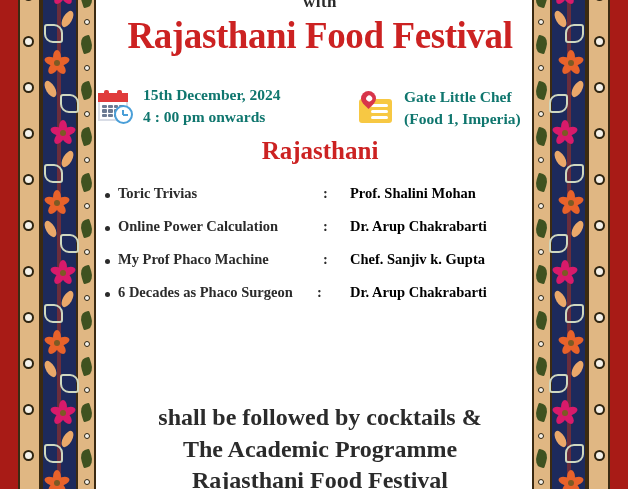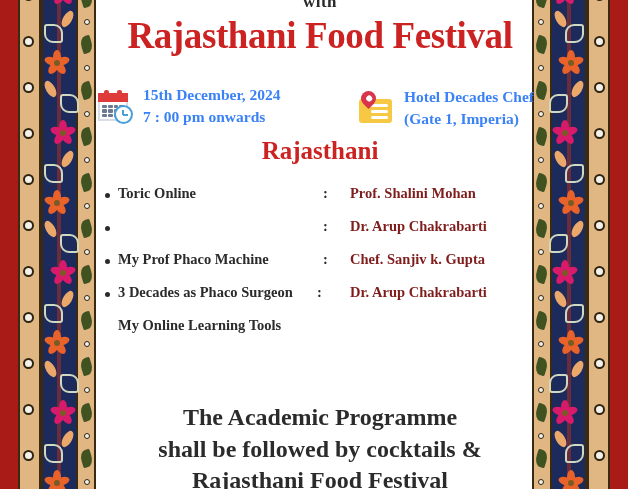--- a/index.html
+++ b/index.html
@@ -214,21 +214,21 @@
   }
   .info-block {
     position: absolute;
     display: flex;
     align-items: center;
   }
   .info-date { left: 2px; top: 0; }
   .info-venue { left: 262px; top: 2px; }
 
   .info-text {
-    color: #3b82f6;
+    color: #0f766e;
     font-size: 15.5px;
     font-weight: bold;
     line-height: 1.45;
     white-space: nowrap;
   }
 
   
   .cal-icon {
     position: relative;
     width: 34px;
@@ -380,21 +380,21 @@
     top: 0;
     font-size: 14.5px;
     color: #2b2b2b;
     font-weight: bold;
   }
   .prog-speaker {
     position: absolute;
     left: 248px;
     top: 0;
     font-size: 14.5px;
-    color: #7f1d1d;
+    color: #000000;
     font-weight: bold;
   }
   .prog-cont {
     position: absolute;
     left: 16px;
     top: 0;
     font-size: 14.5px;
     color: #2b2b2b;
     font-weight: bold;
   }
@@ -686,79 +686,77 @@
               <i></i>
               <i></i>
           </div>
           <div class="cal-clock">
             <div class="h"></div>
               <div class="m"></div>
           </div>
         </div>
         <div>
           <div class="info-text">15th December, 2024</div>
-          <div class="info-text">7 : 00 pm onwards</div>
+          <div class="info-text">4 : 00 pm onwards</div>
         </div>
       </div>
 
       <div class="info-block info-venue">
         <div class="venue-icon">
           <div class="venue-card">
             <i class="venue-l1"></i>
               <i class="venue-l2"></i>
               <i class="venue-l3"></i>
           </div>
           <div class="venue-pin"></div>
         </div>
         <div>
-          <div class="info-text">Hotel Decades Chef</div>
-          <div class="info-text">(Gate 1, Imperia)</div>
+          <div class="info-text">Gate Little Chef</div>
+          <div class="info-text">(Food 1, Imperia)</div>
         </div>
       </div>
 
     </div>
 
     <div class="programme-heading">Rajasthani</div>
 
     <div class="prog-list">
 
       <div class="prog-row">
         <span class="bullet"></span>
-        <span class="prog-topic">Toric Online</span>
+        <span class="prog-topic">Toric Trivias</span>
         <span class="prog-colon">:</span>
         <span class="prog-speaker">Prof. Shalini Mohan</span>
       </div>
 
       <div class="prog-row">
         <span class="bullet"></span>
+        <span class="prog-topic">Online Power Calculation</span>
         <span class="prog-colon">:</span>
         <span class="prog-speaker">Dr. Arup Chakrabarti</span>
       </div>
 
       <div class="prog-row">
         <span class="bullet"></span>
         <span class="prog-topic">My Prof Phaco Machine</span>
         <span class="prog-colon">:</span>
         <span class="prog-speaker">Chef. Sanjiv k. Gupta</span>
       </div>
 
       <div class="prog-row wide">
         <span class="bullet"></span>
-        <span class="prog-topic">3 Decades as Phaco Surgeon</span>
+        <span class="prog-topic">6 Decades as Phaco Surgeon</span>
         <span class="prog-colon">:</span>
         <span class="prog-speaker">Dr. Arup Chakrabarti</span>
       </div>
 
-      <div class="prog-row">
-        <span class="prog-cont">My Online Learning Tools</span>
-      </div>
 
 
     </div>
 
     <div class="closing">
+      <div>shall be followed by cocktails &amp;</div>
       <div>The Academic Programme</div>
-      <div>shall be followed by cocktails &amp;</div>
       <div>Rajasthani Food Festival</div>
     </div>
 
   </div>
 </div>
 
 </body></html>

